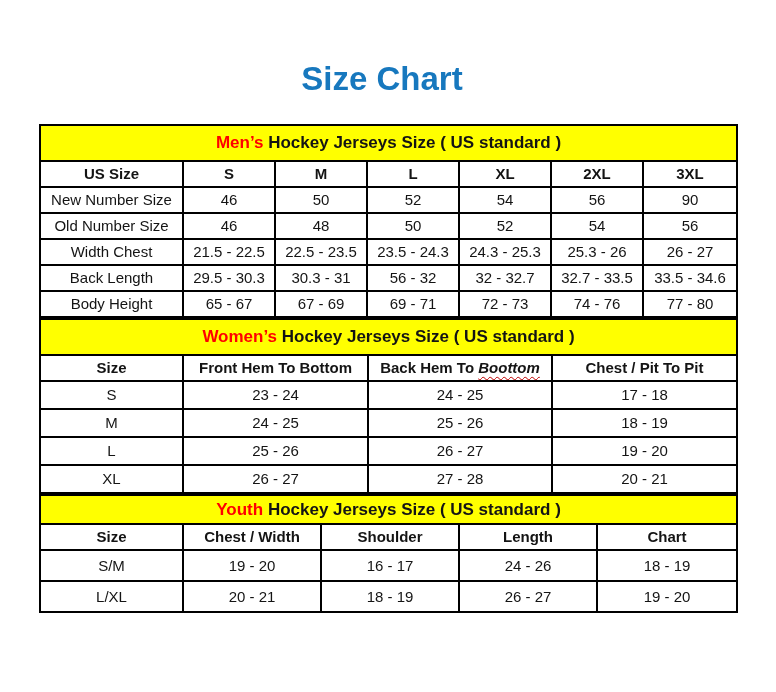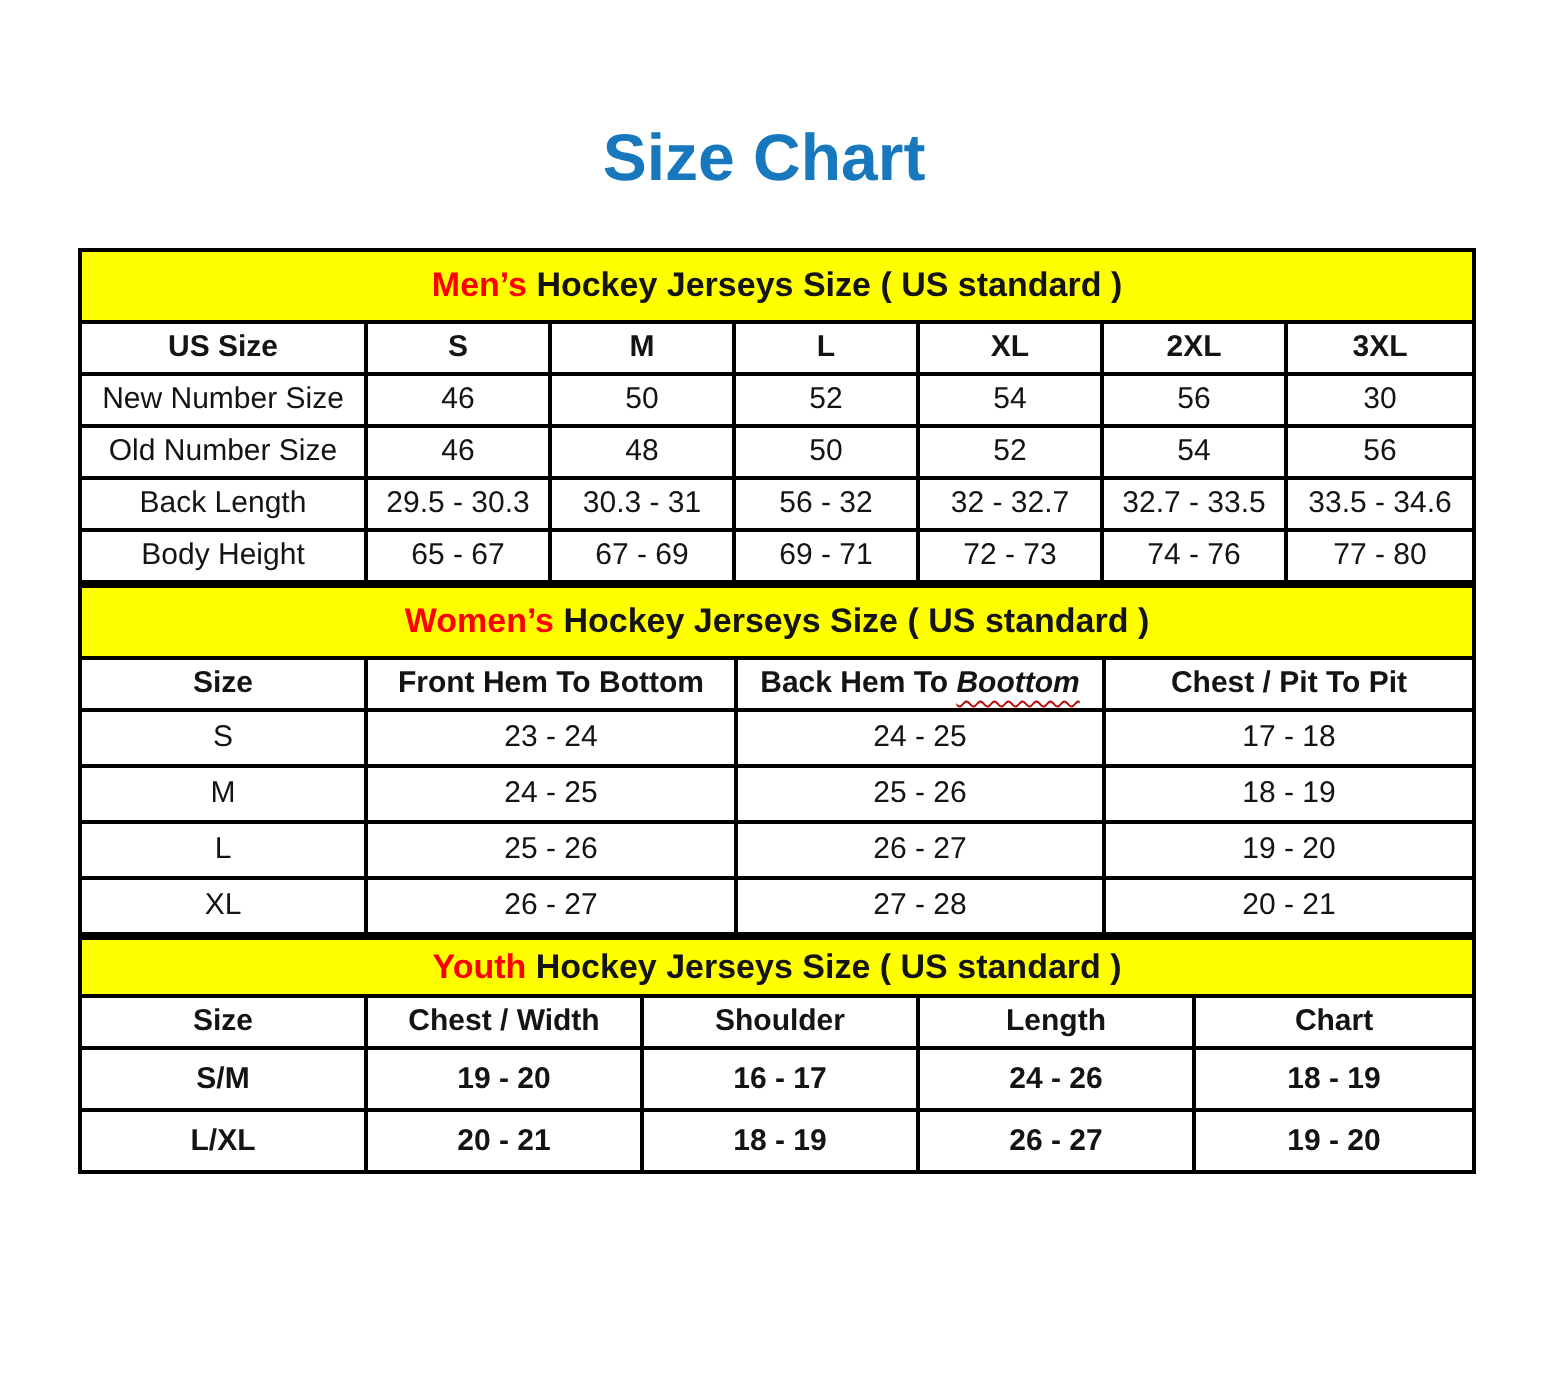--- a/index.html
+++ b/index.html
@@ -49,21 +49,21 @@
   tr.band td {
     background: #FFFF00;
     font-weight: 700;
     font-size: 17px;
     height: 34px;
   }
   tr.band .hl { color: #FF0000; }
   tr.head th { font-weight: 700; height: 24px; }
   .mens td.cell  { font-weight: 400; height: 24px; }
   .womens td.cell { font-weight: 400; height: 26px; }
-  .youth  td.cell { font-weight: 700; height: 29px; }
+  .youth  td.cell { font-weight: 400; height: 29px; }
   .youth  tr.head th { height: 24px; }
   td.b { font-weight: 700; }
   .wavy {
     text-decoration: underline;
     text-decoration-style: wavy;
     text-decoration-color: #C00000;
     text-decoration-thickness: 1px;
     text-underline-offset: 3px;
     font-style: italic;
   }
@@ -100,30 +100,39 @@
           <th>2XL</th>
           <th>3XL</th>
         </tr>
         <tr>
           <td class="cell">New Number Size</td>
           <td class="cell">46</td>
           <td class="cell">50</td>
           <td class="cell">52</td>
           <td class="cell">54</td>
           <td class="cell">56</td>
-          <td class="cell">30</td>
+          <td class="cell">90</td>
         </tr>
         <tr>
           <td class="cell">Old Number Size</td>
           <td class="cell">46</td>
           <td class="cell">48</td>
           <td class="cell">50</td>
           <td class="cell">52</td>
           <td class="cell">54</td>
           <td class="cell">56</td>
+        </tr>
+        <tr>
+          <td class="cell">Width Chest</td>
+          <td class="cell">21.5 - 22.5</td>
+          <td class="cell">22.5 - 23.5</td>
+          <td class="cell">23.5 - 24.3</td>
+          <td class="cell">24.3 - 25.3</td>
+          <td class="cell">25.3 - 26</td>
+          <td class="cell">26 - 27</td>
         </tr>
         <tr>
           <td class="cell">Back Length</td>
           <td class="cell">29.5 - 30.3</td>
           <td class="cell">30.3 - 31</td>
           <td class="cell">56 - 32</td>
           <td class="cell">32 - 32.7</td>
           <td class="cell">32.7 - 33.5</td>
           <td class="cell">33.5 - 34.6</td>
         </tr>

